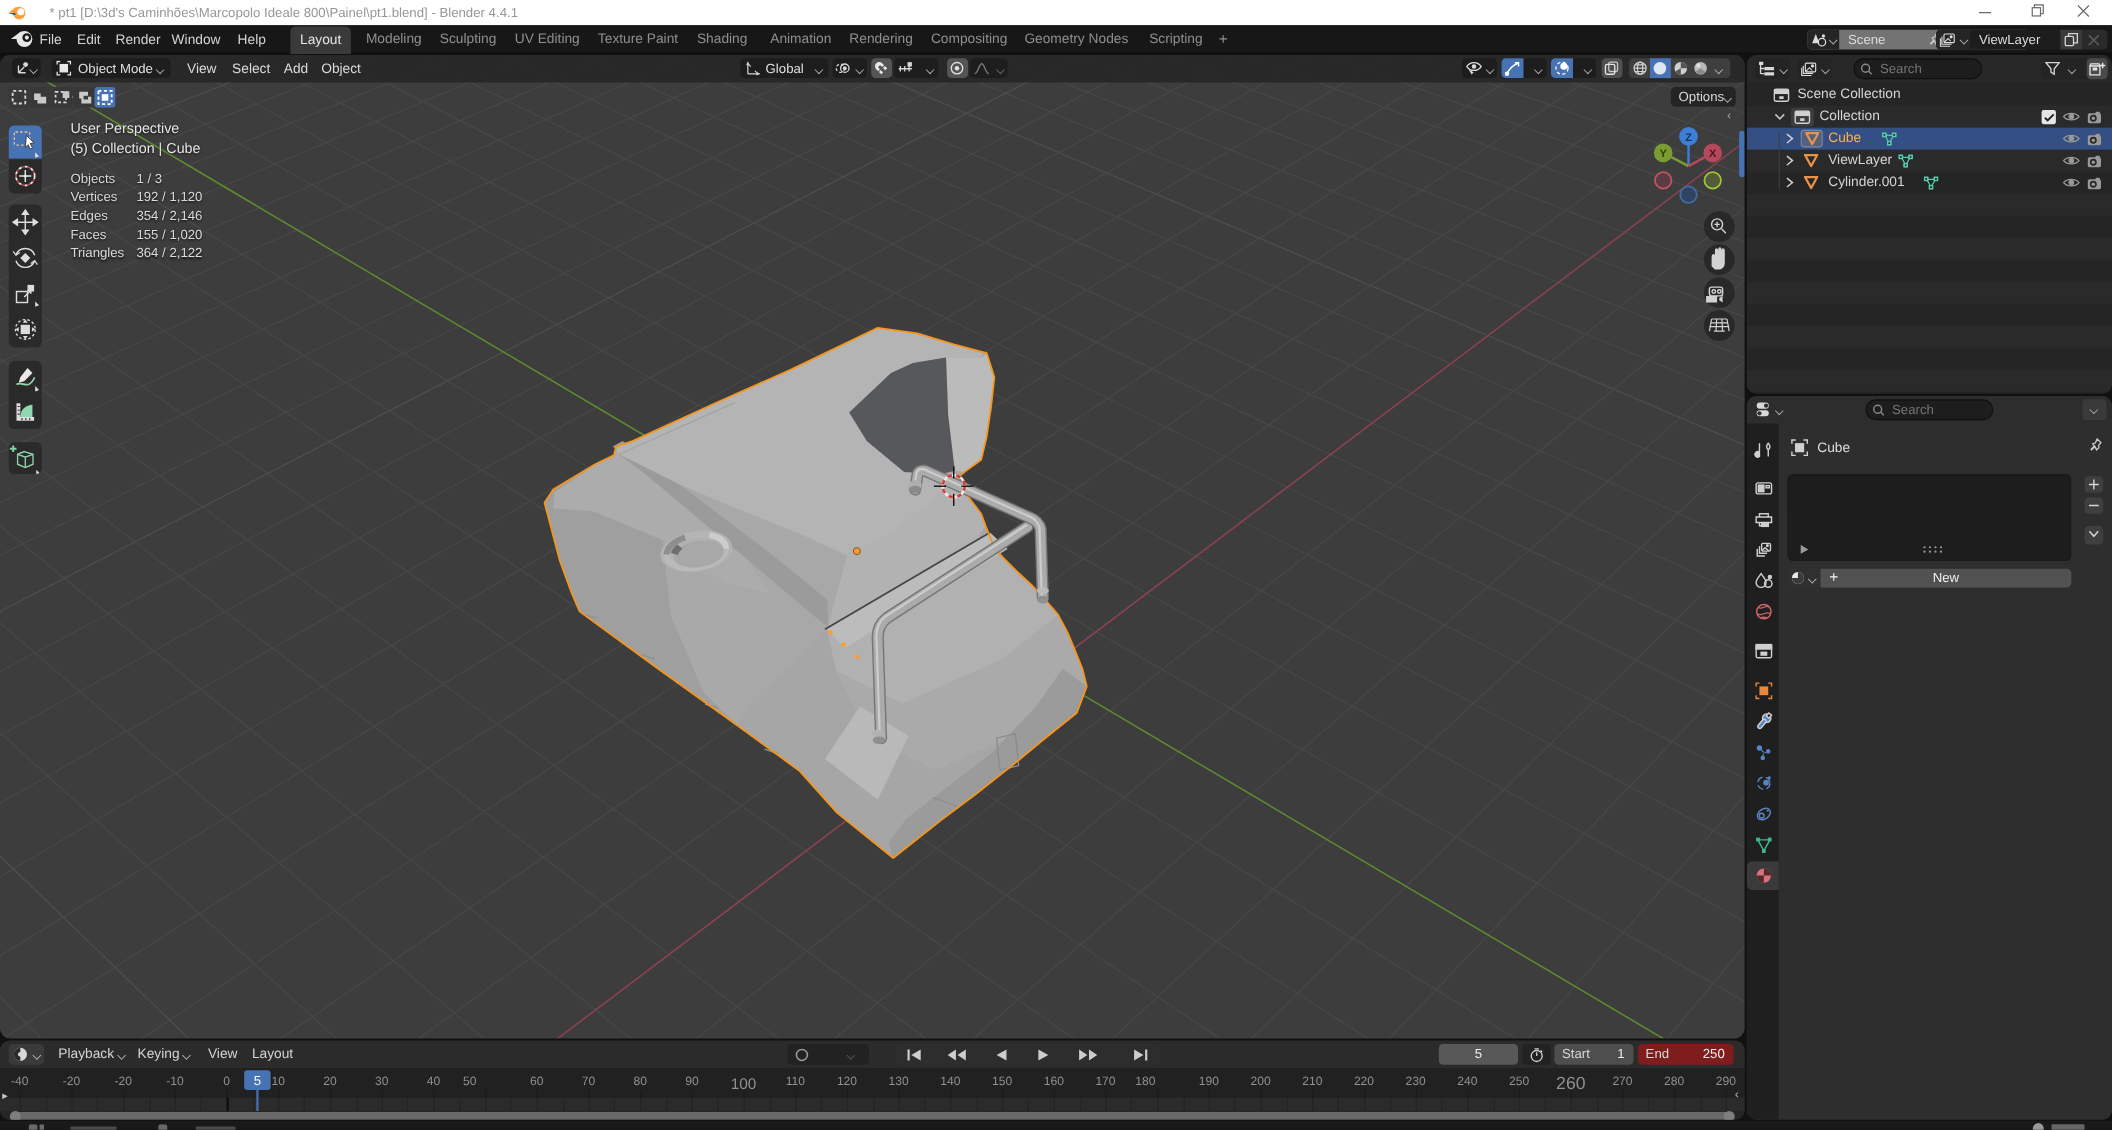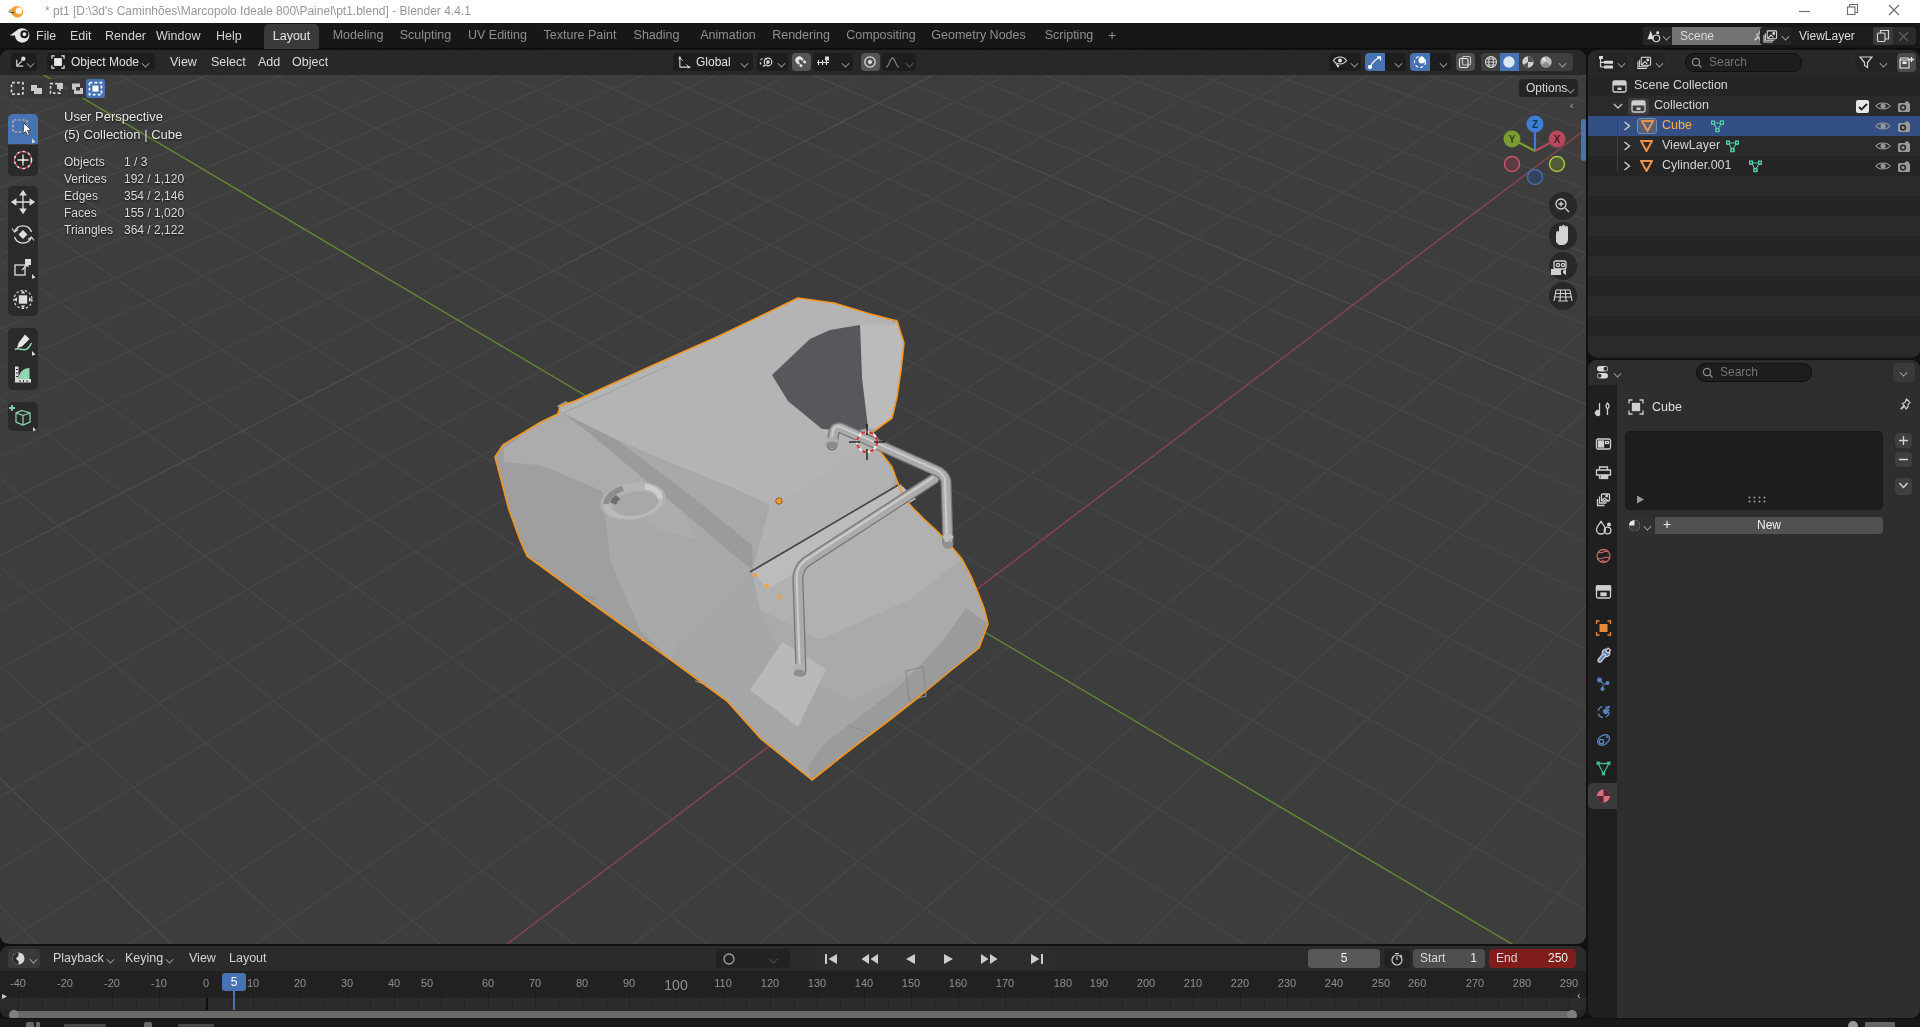--- a/index.html
+++ b/index.html
@@ -693,37 +693,37 @@
 <span class="abs" style="left:797px;top:31px;width:40px;text-align:center;color:#909090;font-size:11px">130</span>
 <div class="abs" style="left:817px;top:45px;width:1px;height:7px;background:#1a1a1a"></div>
 <span class="abs" style="left:844px;top:31px;width:40px;text-align:center;color:#909090;font-size:11px">140</span>
 <div class="abs" style="left:864px;top:45px;width:1px;height:7px;background:#1a1a1a"></div>
 <span class="abs" style="left:891px;top:31px;width:40px;text-align:center;color:#909090;font-size:11px">150</span>
 <div class="abs" style="left:911px;top:45px;width:1px;height:7px;background:#1a1a1a"></div>
 <span class="abs" style="left:938px;top:31px;width:40px;text-align:center;color:#909090;font-size:11px">160</span>
 <div class="abs" style="left:958px;top:45px;width:1px;height:7px;background:#1a1a1a"></div>
 <span class="abs" style="left:985px;top:31px;width:40px;text-align:center;color:#909090;font-size:11px">170</span>
 <div class="abs" style="left:1005px;top:45px;width:1px;height:7px;background:#1a1a1a"></div>
-<span class="abs" style="left:1032px;top:31px;width:40px;text-align:right;color:#909090;font-size:11px">180</span>
+<span class="abs" style="left:1032px;top:31px;width:40px;text-align:left;color:#909090;font-size:11px">180</span>
 <div class="abs" style="left:1052px;top:45px;width:1px;height:7px;background:#1a1a1a"></div>
 <span class="abs" style="left:1079px;top:31px;width:40px;text-align:center;color:#909090;font-size:11px">190</span>
 <div class="abs" style="left:1099px;top:45px;width:1px;height:7px;background:#1a1a1a"></div>
 <span class="abs" style="left:1126px;top:31px;width:40px;text-align:center;color:#909090;font-size:11px">200</span>
 <div class="abs" style="left:1146px;top:45px;width:1px;height:7px;background:#1a1a1a"></div>
 <span class="abs" style="left:1173px;top:31px;width:40px;text-align:center;color:#909090;font-size:11px">210</span>
 <div class="abs" style="left:1193px;top:45px;width:1px;height:7px;background:#1a1a1a"></div>
 <span class="abs" style="left:1220px;top:31px;width:40px;text-align:center;color:#909090;font-size:11px">220</span>
 <div class="abs" style="left:1240px;top:45px;width:1px;height:7px;background:#1a1a1a"></div>
 <span class="abs" style="left:1267px;top:31px;width:40px;text-align:center;color:#909090;font-size:11px">230</span>
 <div class="abs" style="left:1287px;top:45px;width:1px;height:7px;background:#1a1a1a"></div>
 <span class="abs" style="left:1314px;top:31px;width:40px;text-align:center;color:#909090;font-size:11px">240</span>
 <div class="abs" style="left:1334px;top:45px;width:1px;height:7px;background:#1a1a1a"></div>
 <span class="abs" style="left:1361px;top:31px;width:40px;text-align:center;color:#909090;font-size:11px">250</span>
 <div class="abs" style="left:1381px;top:45px;width:1px;height:7px;background:#1a1a1a"></div>
-<span class="abs" style="left:1408px;top:31px;width:40px;text-align:left;color:#909090;font-size:11px">260</span>
+<span class="abs" style="left:1408px;top:31px;width:40px;text-align:center;color:#909090;font-size:16px">260</span>
 <div class="abs" style="left:1428px;top:45px;width:1px;height:7px;background:#1a1a1a"></div>
 <span class="abs" style="left:1455px;top:31px;width:40px;text-align:center;color:#909090;font-size:11px">270</span>
 <div class="abs" style="left:1475px;top:45px;width:1px;height:7px;background:#1a1a1a"></div>
 <span class="abs" style="left:1502px;top:31px;width:40px;text-align:center;color:#909090;font-size:11px">280</span>
 <div class="abs" style="left:1522px;top:45px;width:1px;height:7px;background:#1a1a1a"></div>
 <span class="abs" style="left:1549px;top:31px;width:40px;text-align:center;color:#909090;font-size:11px">290</span>
 <div class="abs" style="left:1569px;top:45px;width:1px;height:7px;background:#1a1a1a"></div>
  <div class="abs" style="left:0;top:52px;width:1586px;height:12px;background:#2b2b2b"></div>
     <div class="abs" style="left:18px;top:52px;width:1px;height:12px;background:#232323"></div>
 <div class="abs" style="left:42px;top:52px;width:1px;height:12px;background:#232323"></div>

